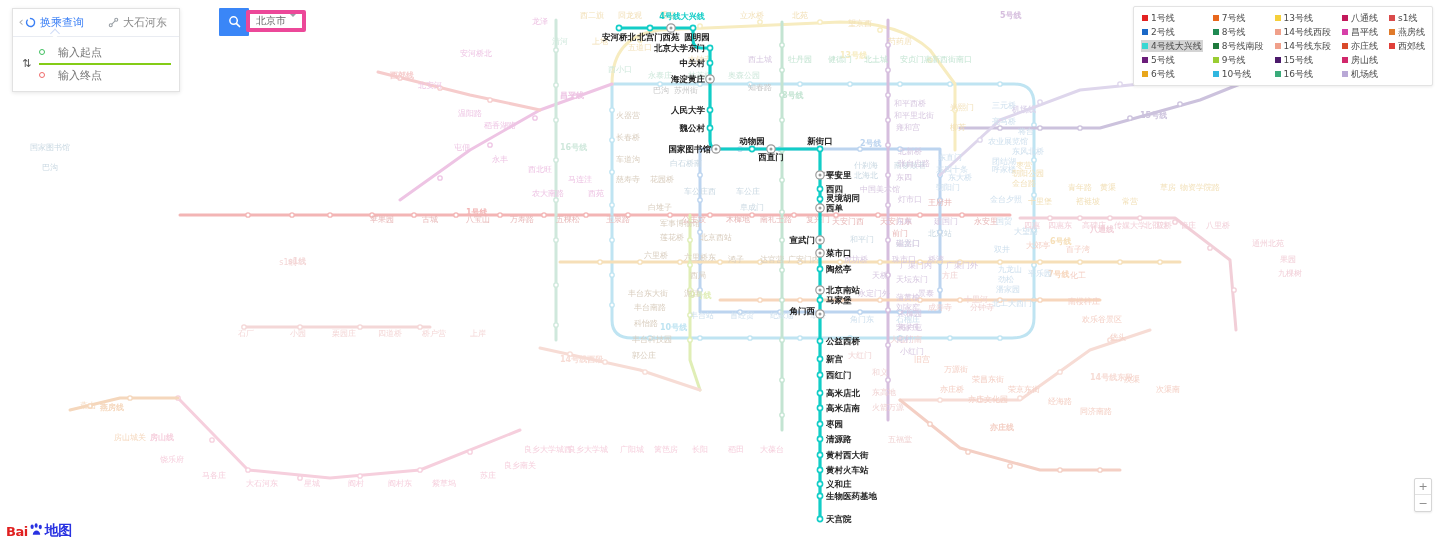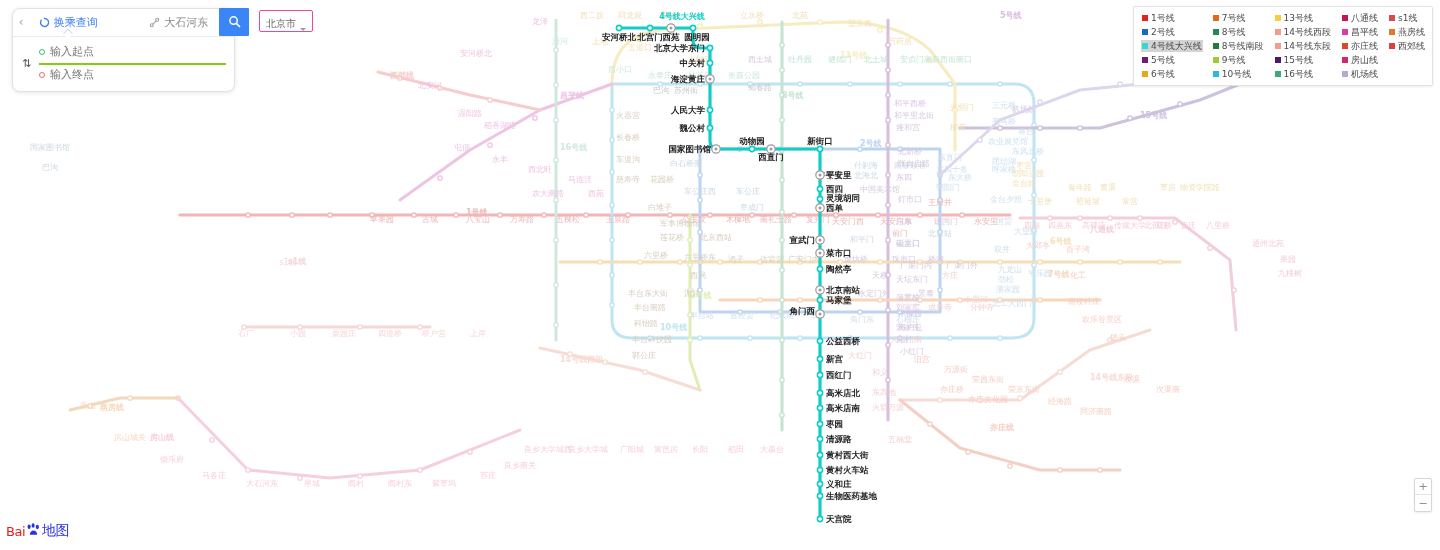--- a/index.html
+++ b/index.html
@@ -11,23 +11,23 @@
   }
   #app { position: relative; width: 1440px; height: 550px; background: #fff; overflow: hidden; }
 
   
   #map-layer { position: absolute; inset: 0; }
   #map-svg { position: absolute; left: 0; top: 0; width: 1440px; height: 550px; }
 
   
   #search-panel {
     position: absolute; left: 12px; top: 8px;
-    width: 223px; background: #fff;
+    width: 168px; background: #fff;
     border: 1px solid #e2e2e2;
-    border-radius: 8px;
+    border-radius: 0;
     box-shadow: 0 1px 4px rgba(0,0,0,.10);
     z-index: 40;
   }
   #tab-row { display: flex; height: 28px; border-bottom: 1px solid #e9ecf2; }
   .tab {
     flex: 1; display: flex; align-items: center; justify-content: center;
     gap: 4px; font-size: 11px; color: #888; cursor: pointer; position: relative;
   }
   .tab.active { color: #3a7ff5; }
   .tab.active::after {
@@ -41,33 +41,34 @@
   #swap-col { width: 26px; display: flex; align-items: center; justify-content: center; }
   #swap-btn { font-size: 11px; color: #555; cursor: pointer; letter-spacing: -1px; }
   #fields { flex: 1; padding-right: 8px; }
   .field-row { display: flex; align-items: center; height: 22px; gap: 5px; }
   .field-row + .field-row { border-top: 2px solid #84cc16; }
   .dot { width: 6px; height: 6px; border-radius: 50%; border: 1.4px solid #3fbf5f; flex: none; }
   .dot.end { border-color: #f06b6b; }
   .fld {
     border: 0; outline: 0; font-size: 11px; color: #b8bcc2;
     background: transparent; width: 100%;
-    font-family: Liberation Mono, monospace;
+    font-family: Liberation Sans, sans-serif;
+    margin-left: 8px;
   }
   #search-btn {
     position: absolute; left: 219px; top: 8px;
     width: 30px; height: 28px; background: #3a86f7;
     display: flex; align-items: center; justify-content: center;
     cursor: pointer; z-index: 41; border-radius: 1px;
   }
   #city-sel {
-    position: absolute; left: 259px; top: 10px;
+    position: absolute; left: 246px; top: 10px;
     height: 22px; padding: 0 6px; background: #fff;
-    border: 1px solid #ec4899; border-radius: 2px;
-    display: flex; align-items: flex-end; gap: 4px;
+    border: 4px solid #ec4899; border-radius: 2px;
+    display: flex; align-items: flex-start; gap: 4px;
     font-size: 10px; color: #666; cursor: pointer; z-index: 41;
   }
   #back-arrow {
     position: absolute; left: 14px; top: 12px;
     width: 14px; height: 18px; color: #aaa; font-size: 13px;
     display: flex; align-items: center; justify-content: center;
     cursor: pointer; z-index: 42;
   }
   .caret { width: 0; height: 0; border-left: 3px solid transparent; border-right: 3px solid transparent; border-top: 3.5px solid #9aa0a6; }
 
@@ -99,21 +100,21 @@
   .zbtn {
     height: 16px; display: flex; align-items: center; justify-content: center;
     font-size: 11px; color: #8a8a8a; cursor: pointer; user-select: none;
   }
   #zoom-in { border-bottom: 1px solid #e2e2e2; }
 
   
   #logo {
     position: absolute; left: 6px; bottom: 10px;
     display: flex; align-items: center; z-index: 40;
-    font-size: 13px; font-weight: normal; letter-spacing: -.5px;
+    font-size: 13px; font-weight: bold; letter-spacing: -.5px;
   }
   #logo .bai { color: #e02020; }
   #logo .paw { color: #2932e1; font-size: 12px; margin: 0 1px; }
   #logo .ditu{ color: #2932e1; font-size: 14px; }
   .mtxt-hl { font-size: 8.5px; fill: #222; font-weight: bold; font-family: "DejaVu Sans", "Liberation Sans", sans-serif; }
   .mtxt-faint { font-size: 8px; font-family: "DejaVu Sans", "Liberation Sans", sans-serif; }
   .lbl-line { font-size: 8px; font-weight: bold; font-family: "DejaVu Sans", "Liberation Sans", sans-serif; }
 </style>
 </head>
 <body>

